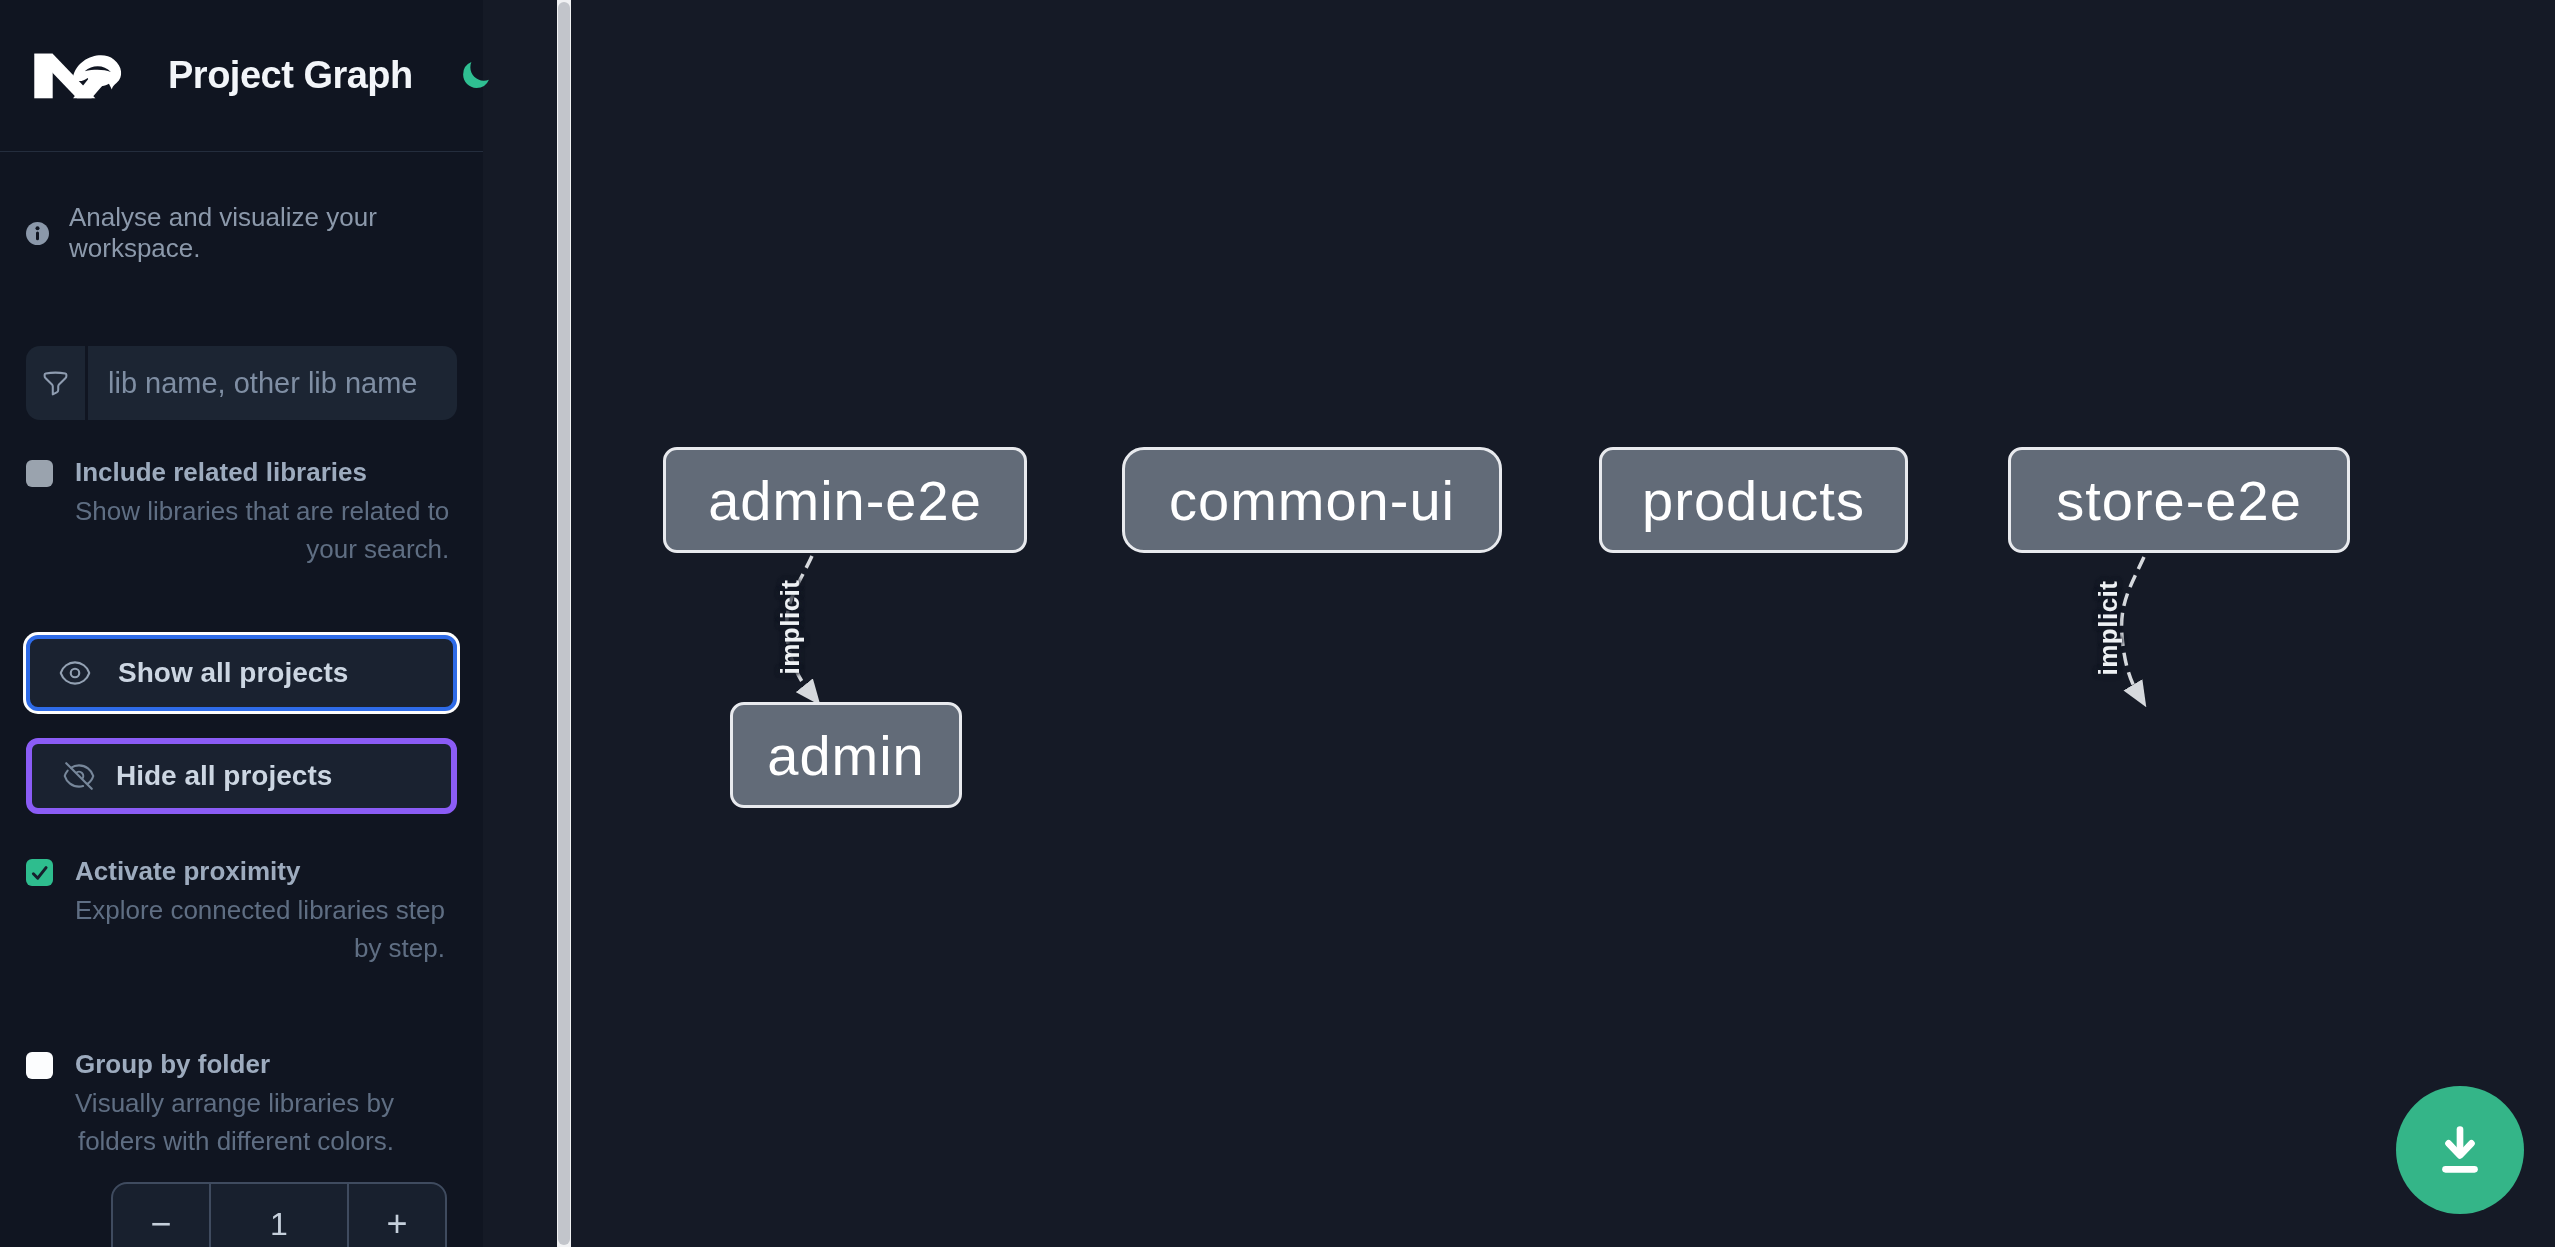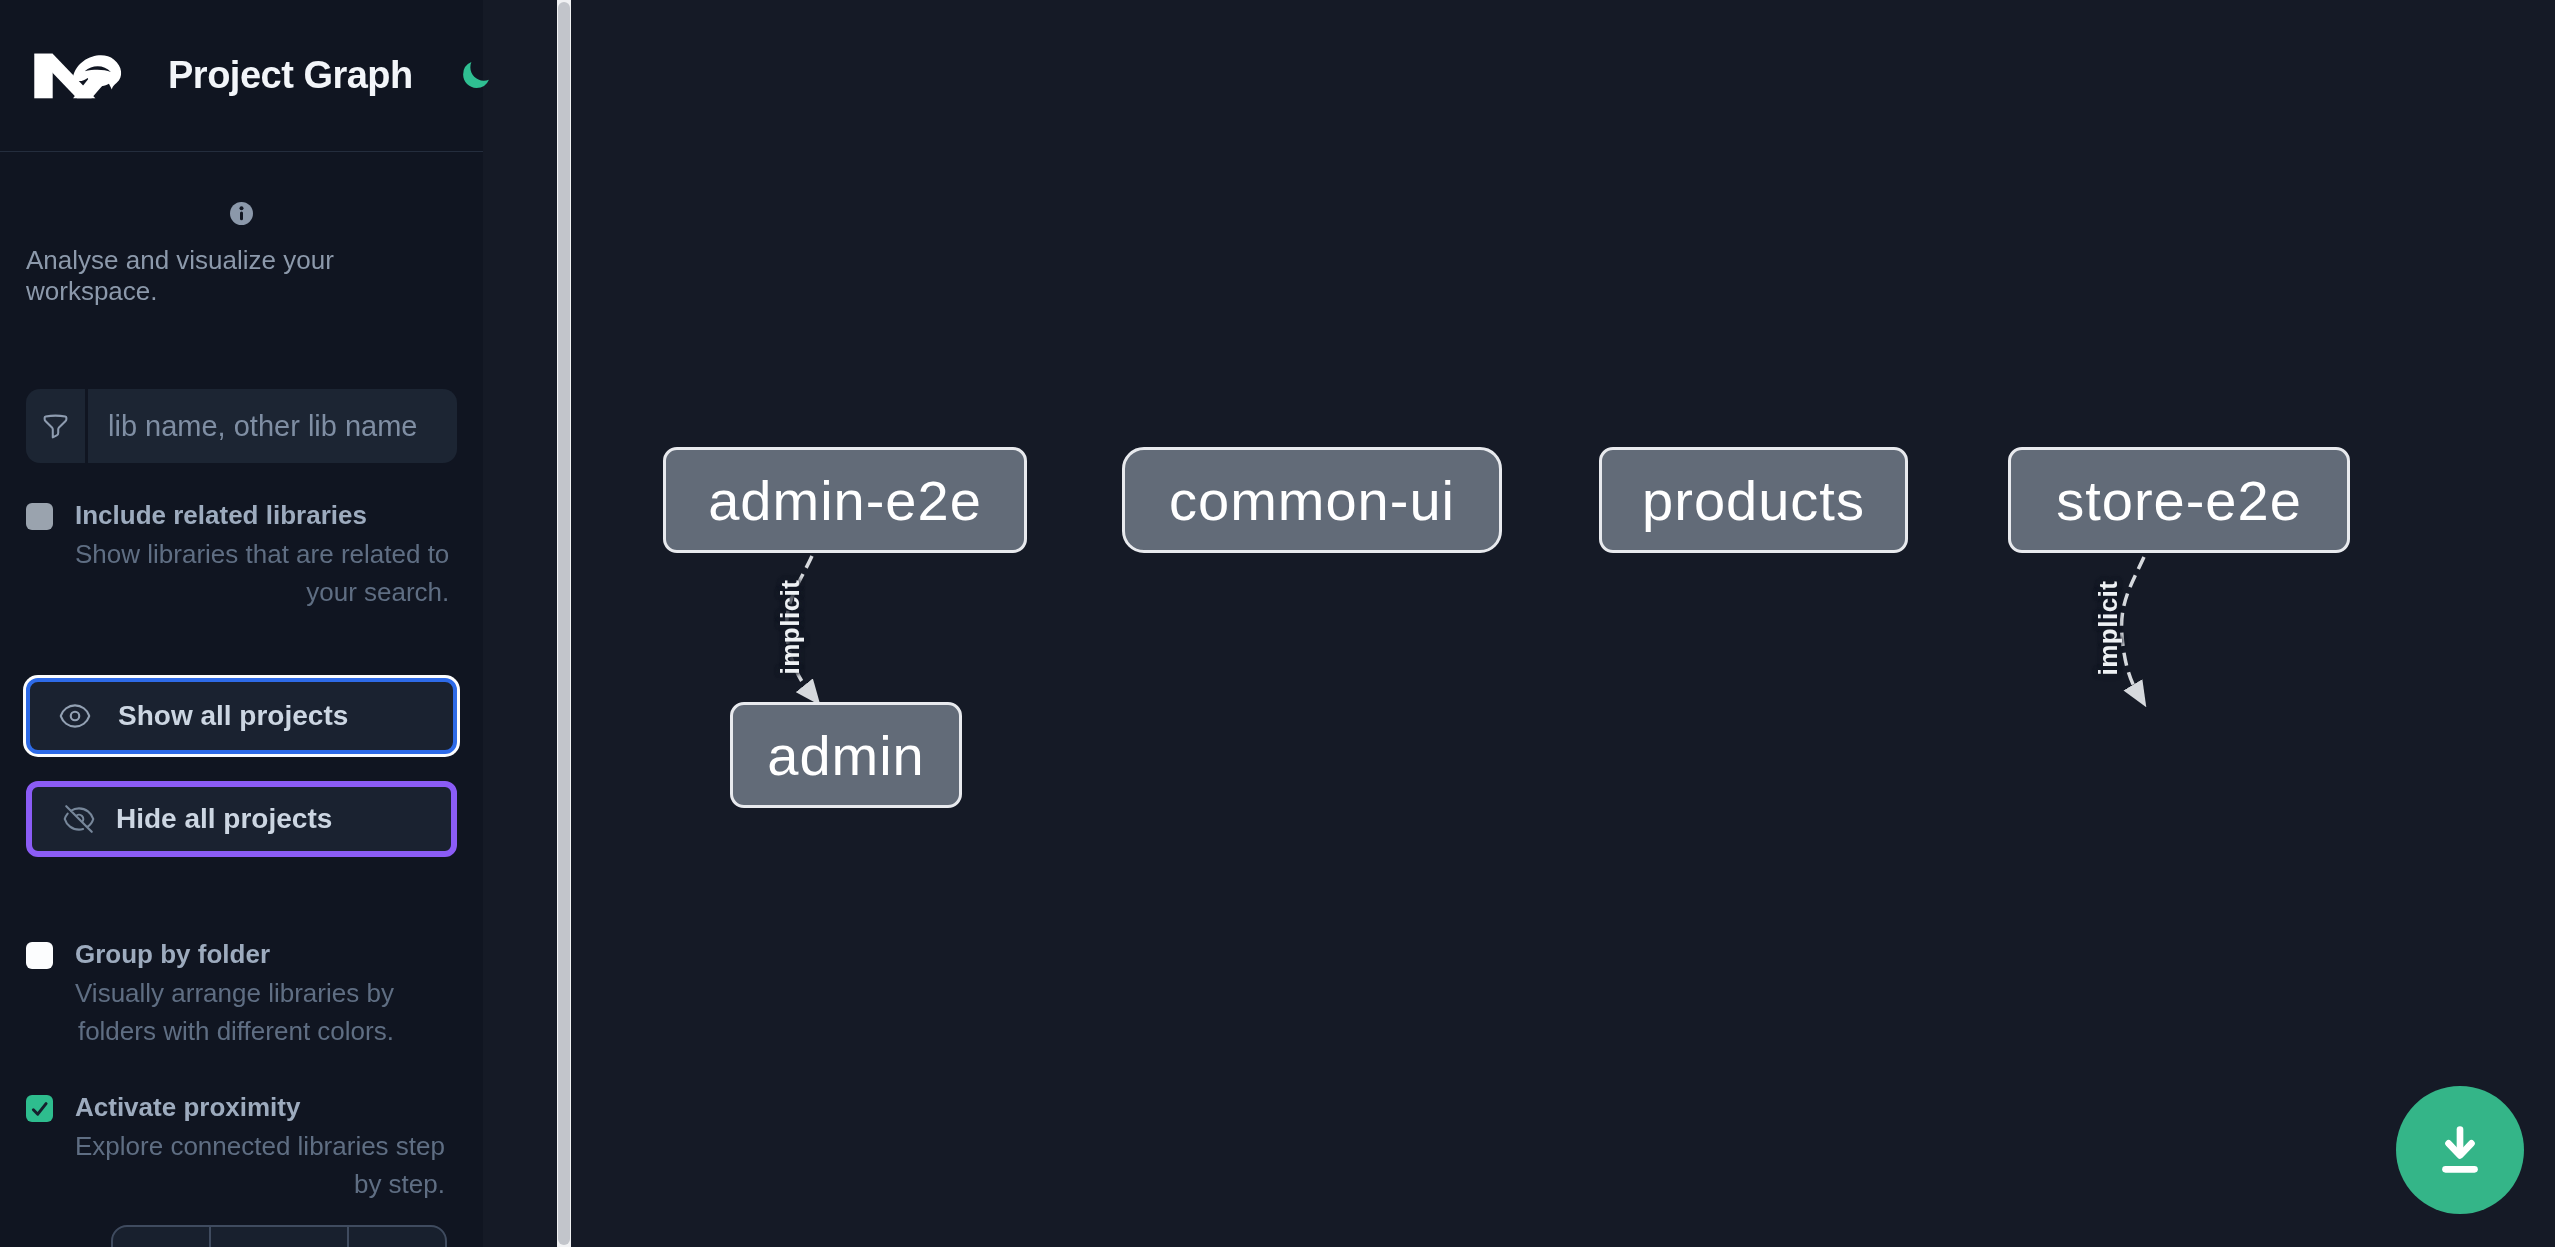--- a/index.html
+++ b/index.html
@@ -8,21 +8,21 @@
 
   
   .sidebar{position:absolute;left:0;top:0;width:483px;height:1247px;background:#101521;box-sizing:border-box;}
   .sidebar-header{height:152px;display:flex;align-items:center;padding:0 26px;
                   border-bottom:1px solid #242d3d;box-sizing:border-box;}
   .logo{width:98px;height:64px;flex:none;}
   .app-title{margin:0 0 0 44px;font-size:38px;font-weight:600;color:#f2f5f9;letter-spacing:-0.5px;white-space:nowrap;}
   .theme-toggle{margin-left:46px;background:none;border:none;padding:0;cursor:pointer;line-height:0;}
 
   .sidebar-body{padding:0 26px;}
-  .info-row{display:flex;align-items:center;gap:20px;margin-top:50px;color:#8c99ab;font-size:26px;flex-direction:column;}
+  .info-row{display:flex;align-items:center;gap:20px;margin-top:50px;color:#8c99ab;font-size:26px;}
   .info-row svg{flex:none;display:block;}
 
   .filter-box{margin-top:82px;height:74px;background:#1c2533;border-radius:14px;
               display:flex;align-items:stretch;overflow:hidden;}
   .filter-icon-cell{width:59px;display:flex;align-items:center;justify-content:center;
                     border-right:3px solid #101521;flex:none;}
   .filter-input{flex:1;background:transparent;border:none;outline:none;color:#ef4444;
                 font-size:29px;padding:0 20px;font-family:"Liberation Sans",sans-serif;min-width:0;}
   .filter-input::placeholder{color:#7f8ea3;}
 
@@ -130,39 +130,39 @@
         <span>Show all projects</span>
       </button>
 
       <button class="side-btn btn-hide">
         <svg width="34" height="34" viewBox="0 0 24 24" fill="none">
           <path stroke="#77879a" stroke-width="1.5" stroke-linecap="round" stroke-linejoin="round" d="M3.98 8.223A10.477 10.477 0 0 0 1.934 12C3.226 16.338 7.244 19.5 12 19.5c.993 0 1.953-.138 2.863-.395M6.228 6.228A10.45 10.45 0 0 1 12 4.5c4.756 0 8.773 3.162 10.065 7.498a10.523 10.523 0 0 1-4.293 5.774M6.228 6.228 3 3m3.228 3.228 3.65 3.65m7.894 7.894L21 21m-3.228-3.228-3.65-3.65m0 0a3 3 0 1 0-4.243-4.243m4.242 4.242L9.88 9.88"></path>
         </svg>
         <span>Hide all projects</span>
       </button>
 
+      <label class="check-row row-prox">
+        <span class="checkbox checked">
+          <svg width="21" height="21" viewBox="0 0 24 24" fill="none">
+            <path d="M5 13.5 10 18.5 19.5 6.5" stroke="#16202d" stroke-width="3.4" stroke-linecap="round" stroke-linejoin="round"></path>
+          </svg>
+        </span>
+        <span>
+          <span class="check-label">Activate proximity</span>
+          <div class="check-desc">Explore connected libraries step
+by step.</div>
+        </span>
+      </label>
+
       <label class="check-row row-group">
         <span class="checkbox white"></span>
         <span>
           <span class="check-label">Group by folder</span>
           <div class="check-desc">Visually arrange libraries by
 folders with different colors.</div>
-        </span>
-      </label>
-
-      <label class="check-row row-prox">
-        <span class="checkbox checked">
-          <svg width="21" height="21" viewBox="0 0 24 24" fill="none">
-            <path d="M5 13.5 10 18.5 19.5 6.5" stroke="#16202d" stroke-width="3.4" stroke-linecap="round" stroke-linejoin="round"></path>
-          </svg>
-        </span>
-        <span>
-          <span class="check-label">Activate proximity</span>
-          <div class="check-desc">Explore connected libraries step
-by step.</div>
         </span>
       </label>
 
       <div class="stepper">
         <button class="seg seg-dec">−</button>
         <div class="seg seg-val">1</div>
         <button class="seg seg-inc">+</button>
       </div>
 
     </div>

